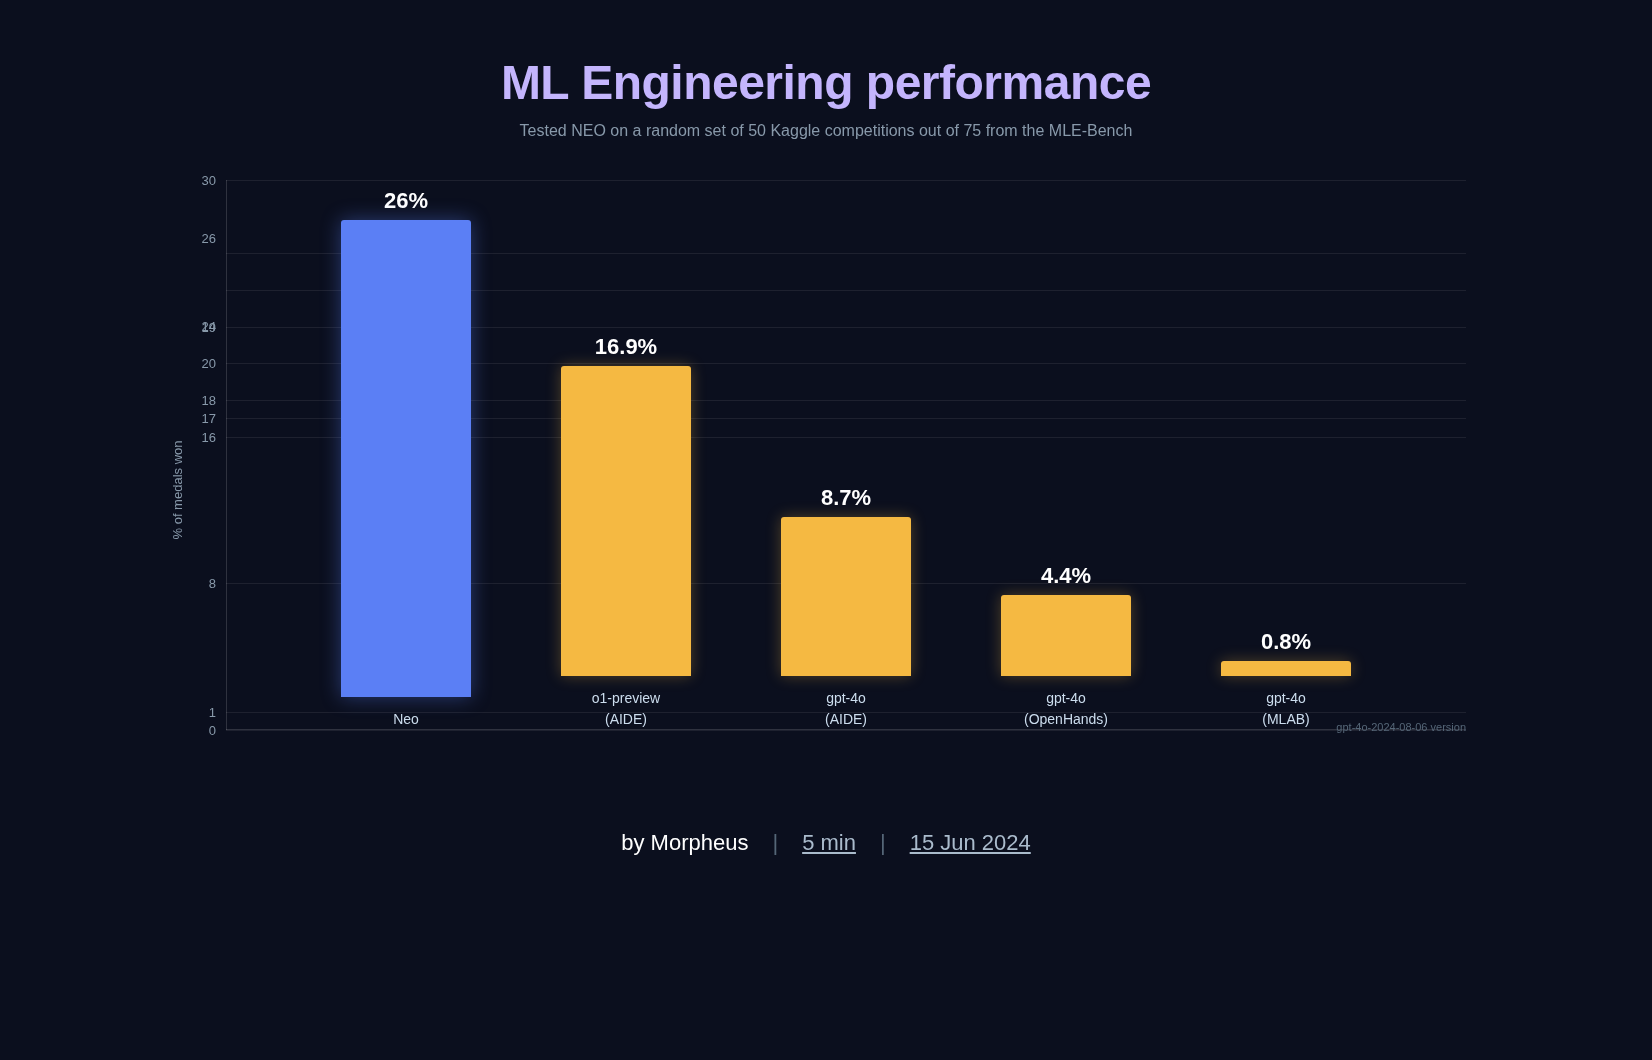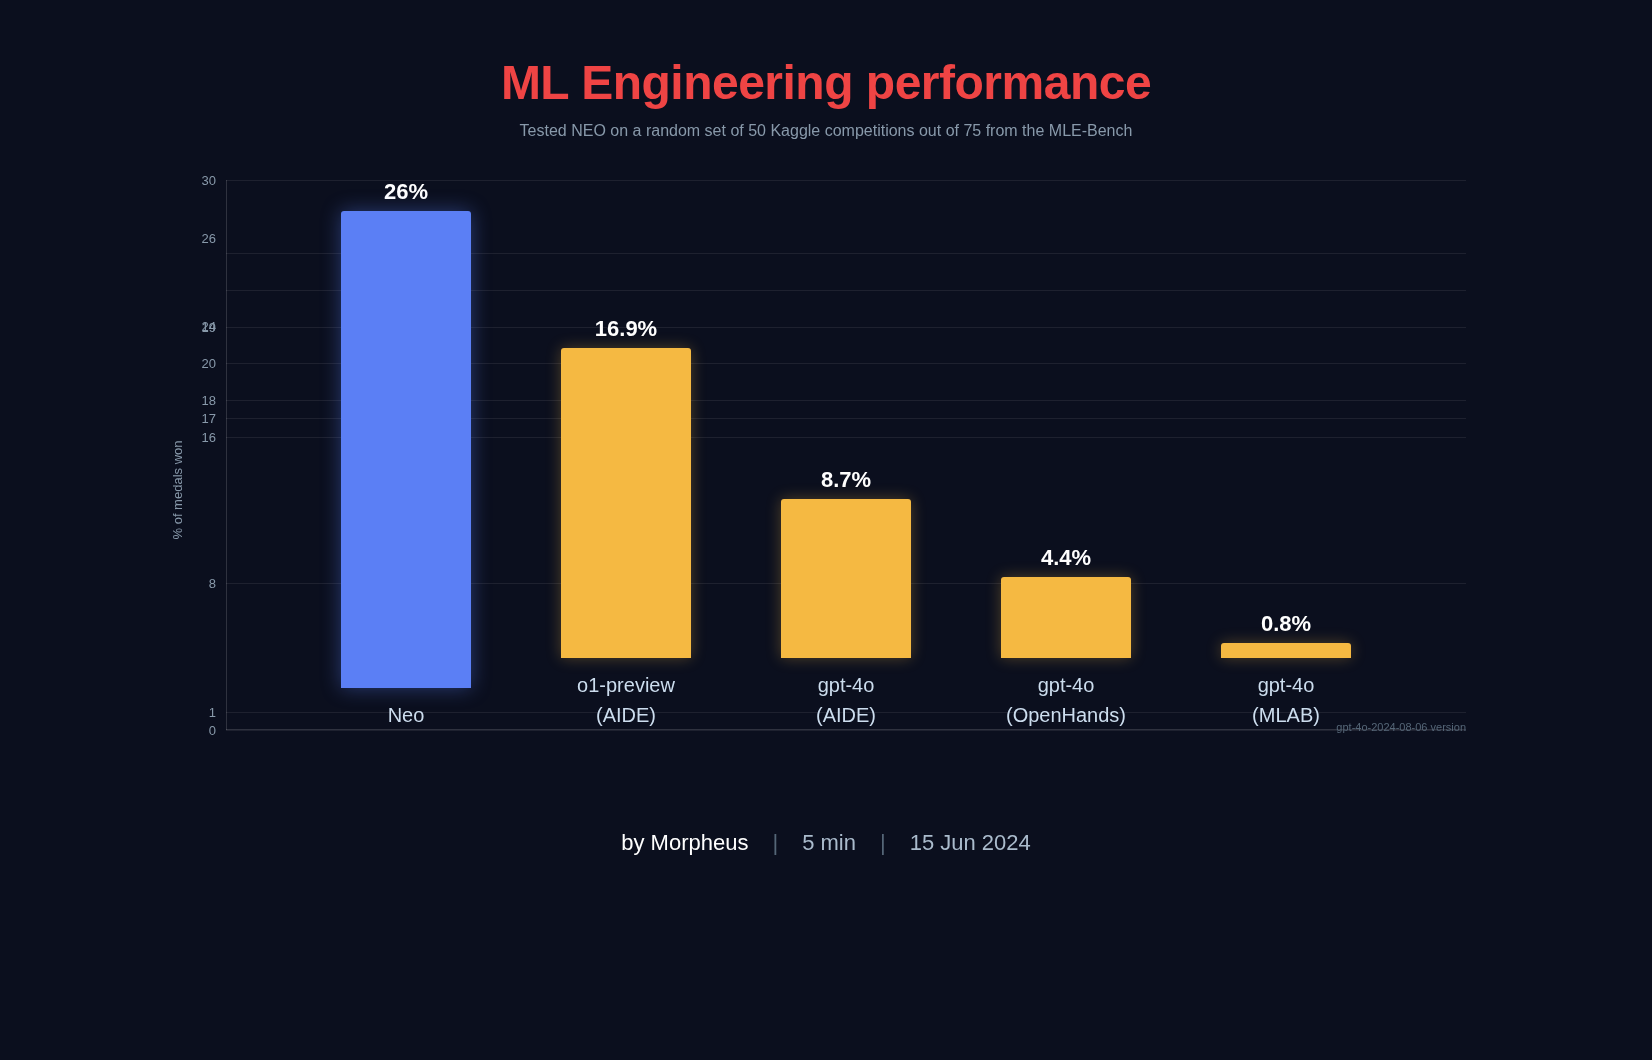--- a/index.html
+++ b/index.html
@@ -13,21 +13,21 @@
       display: flex;
       flex-direction: column;
       align-items: center;
       justify-content: flex-start;
       overflow: hidden;
     }
 
     .page-title {
       font-size: 48px;
       font-weight: 600;
-      color: #ef4444;
+      color: #c4b5fd;
       margin-top: 55px;
       letter-spacing: -0.5px;
     }
 
     .page-subtitle {
       font-size: 16px;
       color: #8899aa;
       margin-top: 12px;
       font-weight: 400;
     }
@@ -120,21 +120,21 @@
     }
 
     .bar-gold {
       background: #f5b942;
       box-shadow: 0 0 15px rgba(245, 185, 66, 0.3);
     }
 
     .bar-label {
       margin-top: 12px;
       text-align: center;
-      font-size: 20px;
+      font-size: 14px;
       color: #ccddee;
       line-height: 1.5;
     }
 
     .x-axis-line {
       position: absolute;
       left: 0;
       right: 0;
       bottom: 0;
       height: 1px;
@@ -172,20 +172,21 @@
       font-size: 22px;
     }
 
     .footer-author {
       color: #ffffff;
       font-weight: 500;
     }
 
     .footer-meta {
       color: #aabbcc;
+      text-decoration: underline;
     }
   </style>
 </head>
 <body>
 
 <h1 class="page-title">ML Engineering performance</h1>
 <p class="page-subtitle">Tested NEO on a random set of 50 Kaggle competitions out of 75 from the MLE-Bench</p>
 
 <div class="chart-container">
   <span class="y-axis-label">% of medals won</span>

